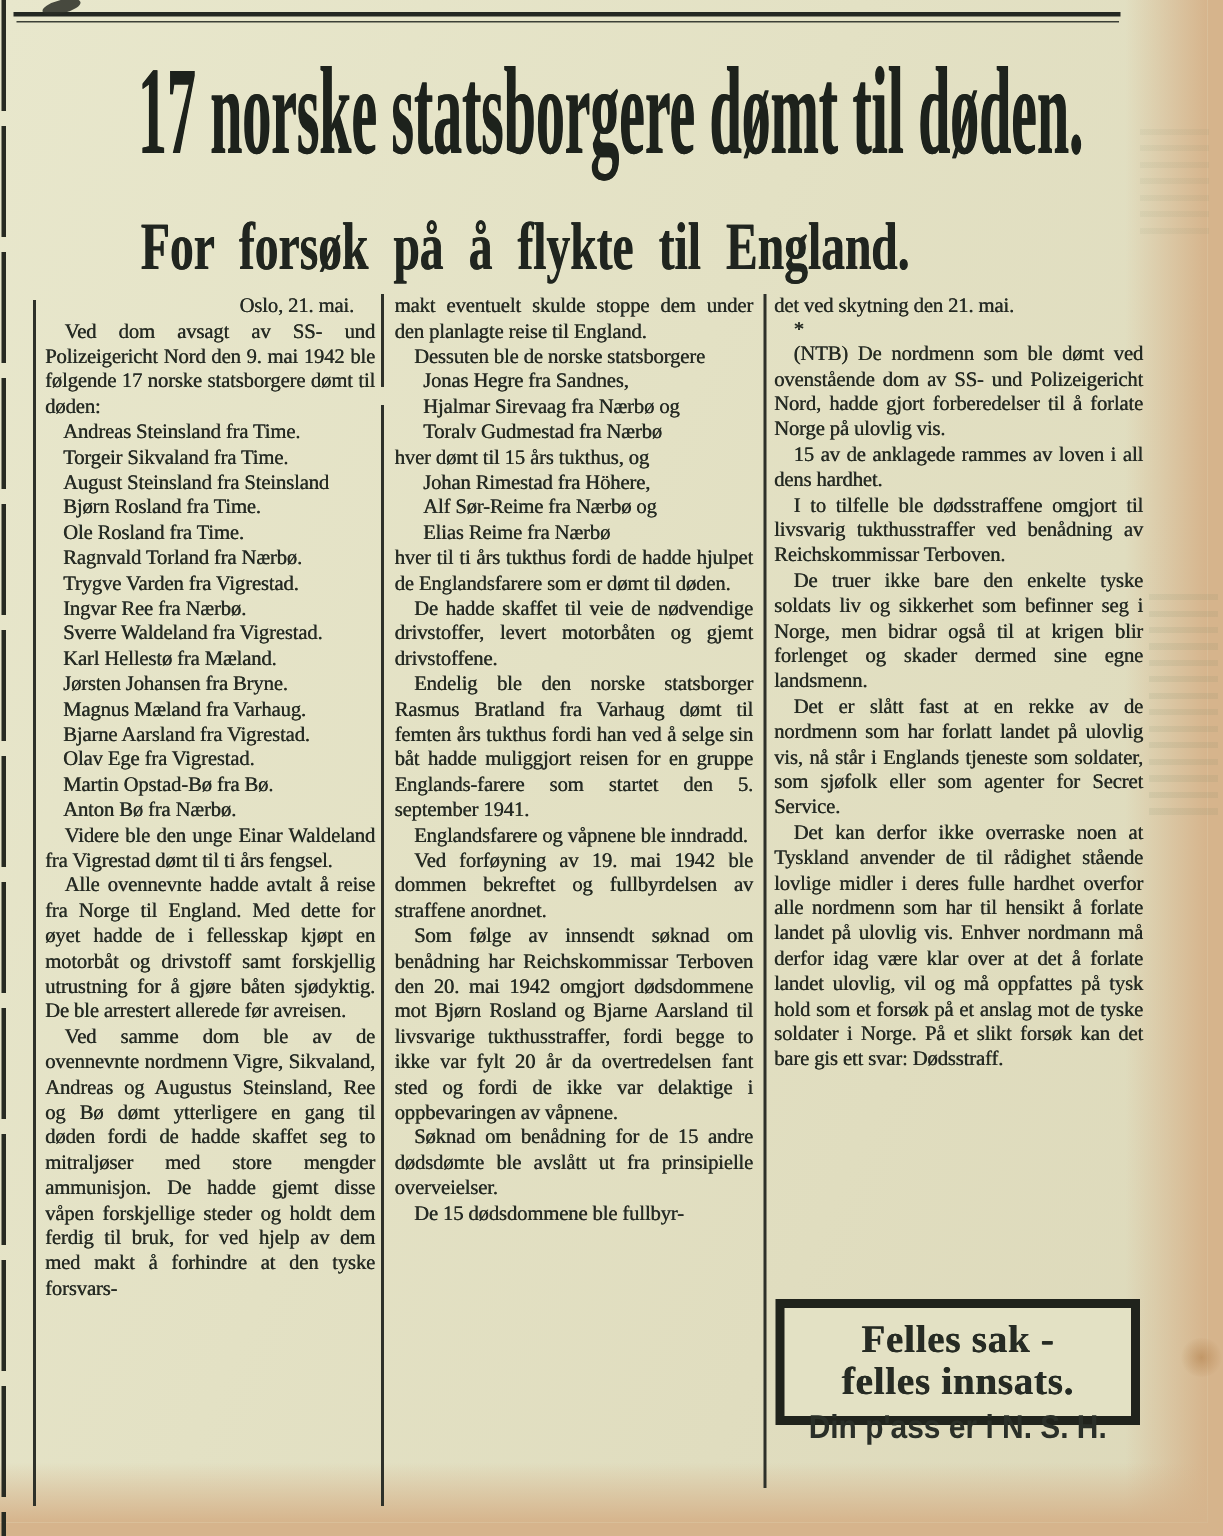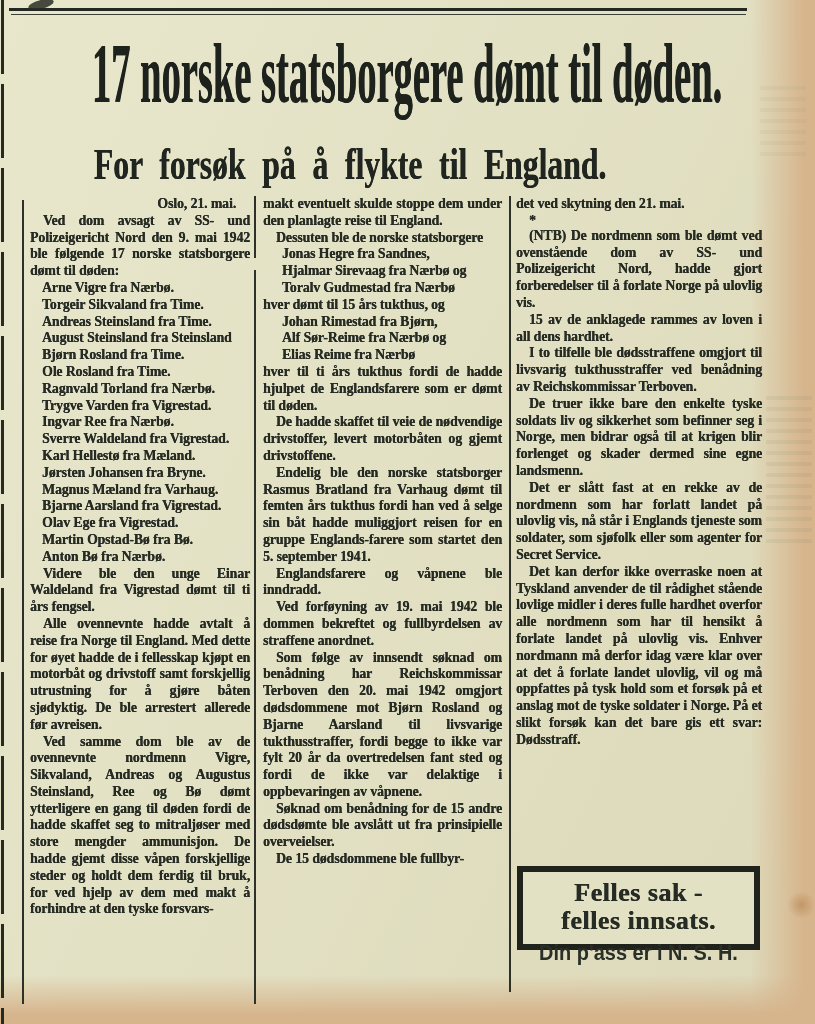--- a/index.html
+++ b/index.html
@@ -58,21 +58,21 @@
   }
   .subhead-text {
     position:absolute; left:350px; top:138px; white-space:nowrap;
     font-weight:bold; font-size:36px; color:#20251f; word-spacing:10px;
     transform:translateX(-50%) scale(0.88,1.25); transform-origin:50% 0;
     text-shadow:0.4px 0 0 currentColor;
   }
 
   .col {
     position:absolute; top:196px; font-size:13.8px; line-height:16.8px;
-    font-weight:bold; letter-spacing:-0.1px; text-shadow:0.25px 0 0 currentColor;
+    font-weight:normal; letter-spacing:-0.1px; text-shadow:0.25px 0 0 currentColor;
   }
   .col-1 { left:30px;  width:220px; }
   .col-2 { left:263px; width:239px; }
   .col-3 { left:516px; width:246px; }
   .col p { margin:0; text-align:justify; text-indent:13px; }
   .col p.no-indent { text-indent:0; }
   .dateline { text-align:right !important; text-indent:0 !important; padding-right:14px; }
   .name-row { padding-left:12px; white-space:nowrap; }
   .col-2 .name-row { padding-left:19px; white-space:normal; }
   .star-sep { text-align:center; line-height:15px; margin:1px 0; font-size:14px; }
@@ -108,23 +108,22 @@
 <div class="divider divider-1"></div>
 <div class="divider divider-2"></div>
 
 <div class="headline-text">17 norske statsborgere dømt til døden.</div>
 <div class="subhead-text">For forsøk på å flykte til England.</div>
 
 <div class="col col-1">
   <p class="dateline">Oslo, 21. mai.</p>
   <p>Ved dom avsagt av SS- und Polizeigericht Nord den 9. mai 1942 ble følgende 17 norske statsborgere dømt til døden:</p>
   <div>
-    <div class="name-row">Arne Vigre fra Nærbø.</div>
+    <div class="name-row">Andreas Steinsland fra Time.</div>
     <div class="name-row">Torgeir Sikvaland fra Time.</div>
-    <div class="name-row">Andreas Steinsland fra Time.</div>
     <div class="name-row">August Steinsland fra Steinsland</div>
     <div class="name-row">Bjørn Rosland fra Time.</div>
     <div class="name-row">Ole Rosland fra Time.</div>
     <div class="name-row">Ragnvald Torland fra Nærbø.</div>
     <div class="name-row">Trygve Varden fra Vigrestad.</div>
     <div class="name-row">Ingvar Ree fra Nærbø.</div>
     <div class="name-row">Sverre Waldeland fra Vigrestad.</div>
     <div class="name-row">Karl Hellestø fra Mæland.</div>
     <div class="name-row">Jørsten Johansen fra Bryne.</div>
     <div class="name-row">Magnus Mæland fra Varhaug.</div>
@@ -141,21 +140,21 @@
 <div class="col col-2">
   <p class="no-indent">makt eventuelt skulde stoppe dem under den planlagte reise til England.</p>
   <p>Dessuten ble de norske statsborgere</p>
   <div>
     <div class="name-row">Jonas Hegre fra Sandnes,</div>
     <div class="name-row">Hjalmar Sirevaag fra Nærbø og</div>
     <div class="name-row">Toralv Gudmestad fra Nærbø</div>
   </div>
   <p class="no-indent">hver dømt til 15 års tukthus, og</p>
   <div>
-    <div class="name-row">Johan Rimestad fra Bjørn,</div>
+    <div class="name-row">Johan Rimestad fra Höhere,</div>
     <div class="name-row">Alf Sør-Reime fra Nærbø og</div>
     <div class="name-row">Elias Reime fra Nærbø</div>
   </div>
   <p class="no-indent">hver til ti års tukthus fordi de hadde hjulpet de Englandsfarere som er dømt til døden.</p>
   <p>De hadde skaffet til veie de nødvendige drivstoffer, levert motorbåten og gjemt drivstoffene.</p>
   <p>Endelig ble den norske statsborger Rasmus Bratland fra Varhaug dømt til femten års tukthus fordi han ved å selge sin båt hadde muliggjort reisen for en gruppe Englands-farere som startet den 5. september 1941.</p>
   <p>Englandsfarere og våpnene ble inndradd.</p>
   <p>Ved forføyning av 19. mai 1942 ble dommen bekreftet og fullbyrdelsen av straffene anordnet.</p>
   <p>Som følge av innsendt søknad om benådning har Reichskommissar Terboven den 20. mai 1942 omgjort dødsdommene mot Bjørn Rosland og Bjarne Aarsland til livsvarige tukthusstraffer, fordi begge to ikke var fylt 20 år da overtredelsen fant sted og fordi de ikke var delaktige i oppbevaringen av våpnene.</p>
   <p>Søknad om benådning for de 15 andre dødsdømte ble avslått ut fra prinsipielle overveielser.</p>

